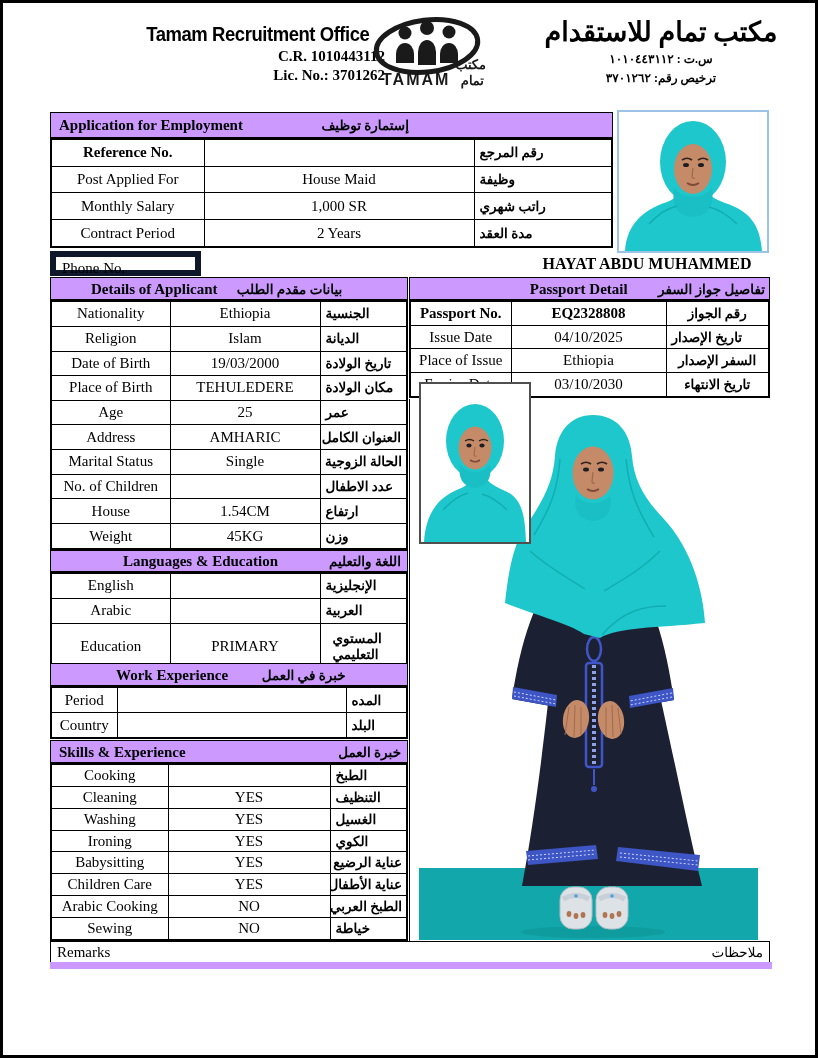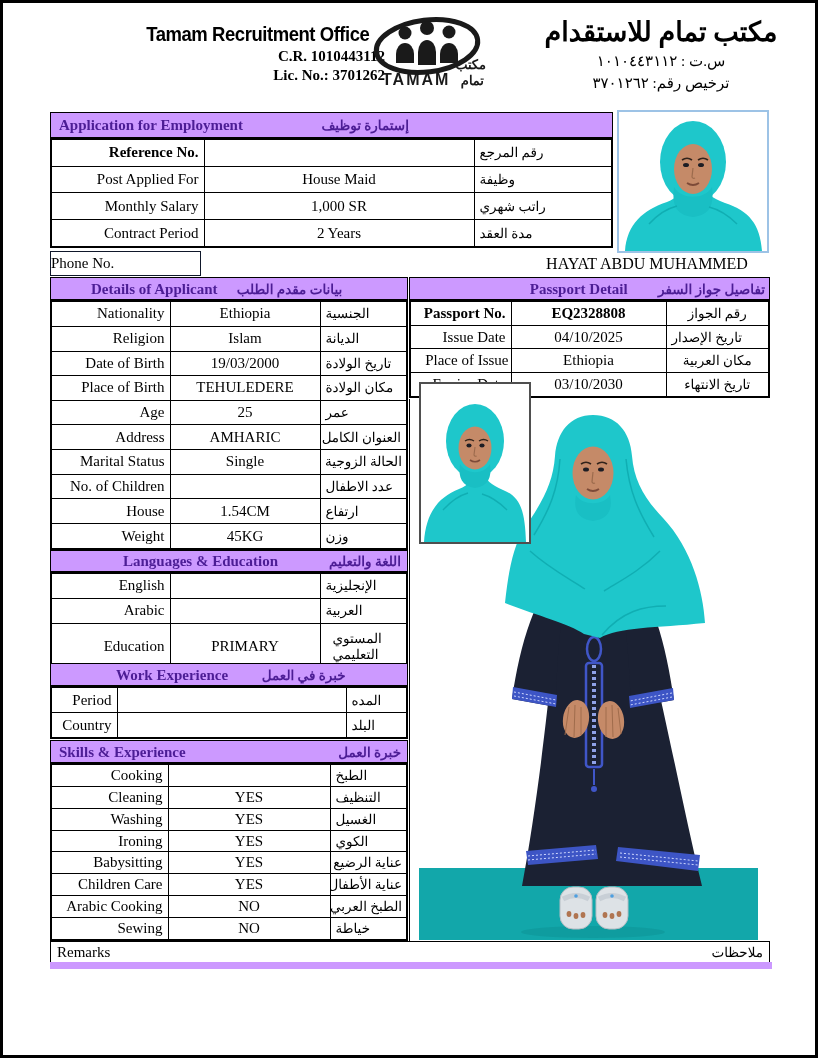--- a/index.html
+++ b/index.html
@@ -6,38 +6,38 @@
   .page{position:relative;width:818px;height:1058px;background:#fff;outline:3px solid #000;outline-offset:-3px;
         font-family:"Liberation Serif",serif;color:#000;overflow:hidden;}
   .abs{position:absolute;}
   
   .lh-left{left:95px;top:22px;width:290px;text-align:right;}
   .lh-title{font-family:"Liberation Sans",sans-serif;font-weight:bold;font-size:21px;display:inline-block;
             transform:scaleX(.88);white-space:nowrap;letter-spacing:-.5px;}
   .lh-cr{font-weight:bold;font-size:15px;margin-top:2px;}
   .lh-right{left:533px;top:16px;width:256px;text-align:center;direction:rtl;}
   .lh-ar-title{font-weight:bold;font-size:27px;}
-  .lh-ar-line{font-weight:normal;font-size:15px;margin-top:4px;}
+  .lh-ar-line{font-weight:bold;font-size:12px;margin-top:4px;}
   
-  .shdr{position:absolute;background:#cc99ff;border:1px solid #000;color:#4c1d95;font-weight:bold;box-sizing:border-box;}
+  .shdr{position:absolute;background:#cc99ff;border:1px solid #000;color:#000000;font-weight:bold;box-sizing:border-box;}
   .shdr .en{position:absolute;top:50%;transform:translateY(-50%);font-size:15px;white-space:nowrap;}
   .shdr .ar{position:absolute;top:50%;transform:translateY(-50%);font-size:13.5px;direction:rtl;white-space:nowrap;}
   
   table.tbl{position:absolute;border-collapse:collapse;table-layout:fixed;border:2px solid #000;background:#fff;}
   .tbl td{border:1px solid #000;padding:0 5px;font-size:15px;overflow:hidden;white-space:nowrap;}
-  .tbl td.lab{text-align:right;margin-left:31px;}
+  .tbl td.lab{text-align:center;margin-left:31px;}
   .tbl td.val{text-align:center;}
-  .tbl td.ar{direction:rtl;text-align:left;font-size:13.5px;}
+  .tbl td.ar{direction:rtl;text-align:left;font-size:13.5px;font-weight:bold;}
   .tbl td.arw{white-space:normal;line-height:1.15;padding-left:12px;}
   .b{font-weight:bold;}
   
-  .phone-cell{left:50px;top:251px;width:151px;height:25px;border:1px solid #0f172a;box-sizing:border-box;
-              font-size:15px;line-height:23px;}
+  .phone-cell{left:50px;top:251px;width:151px;height:25px;border:6px solid #0f172a;box-sizing:border-box;
+              font-size:15px;line-height:23px;padding-left:6px;}
   .name-row{left:409px;top:251px;width:361px;height:25px;line-height:25px;text-align:center;
-            padding-left:115px;box-sizing:border-box;font-weight:normal;font-size:16px;white-space:nowrap;}
+            padding-left:115px;box-sizing:border-box;font-weight:bold;font-size:16px;white-space:nowrap;}
   .remarks{left:50px;top:941px;width:720px;height:21px;border:1px solid #000;border-bottom:none;box-sizing:border-box;
            display:flex;justify-content:space-between;align-items:center;padding:0 6px;font-size:15px;}
   .remarks .ar{direction:rtl;font-size:13.5px;}
   .bottom-bar{left:50px;top:962px;width:722px;height:7px;background:#cc99ff;}
   
   .photo-top{left:617px;top:110px;width:152px;height:143px;border:2px solid #9dc3e6;box-sizing:border-box;background:#fff;}
   .photo-box{left:409px;top:399px;width:361px;height:542px;border-left:1px solid #000;border-right:1px solid #000;box-sizing:border-box;background:#fff;}
   .photo-small{left:419px;top:382px;width:112px;height:162px;border:2px solid #4f4f4f;box-sizing:border-box;background:#fff;z-index:3;}
   svg{display:block;}
 </style>
@@ -208,21 +208,21 @@
           <td class="ar" style="text-align:center">رقم الجواز</td>
         </tr>
     <tr>
           <td class="lab">Issue Date</td>
           <td class="val">04/10/2025</td>
           <td class="ar" style="text-align:left">تاريخ الإصدار</td>
         </tr>
     <tr>
           <td class="lab" style="padding:0 2px">Place of Issue</td>
           <td class="val">Ethiopia</td>
-          <td class="ar" style="text-align:center">مكان العربية</td>
+          <td class="ar" style="text-align:center">السفر الإصدار</td>
         </tr>
     <tr>
           <td class="lab">Expiry Date</td>
           <td class="val">03/10/2030</td>
           <td class="ar" style="text-align:center">تاريخ الانتهاء</td>
         </tr>
   </tbody>
     </table>
 
   <div class="shdr" style="left:50px;top:550px;width:358px;height:22px">

